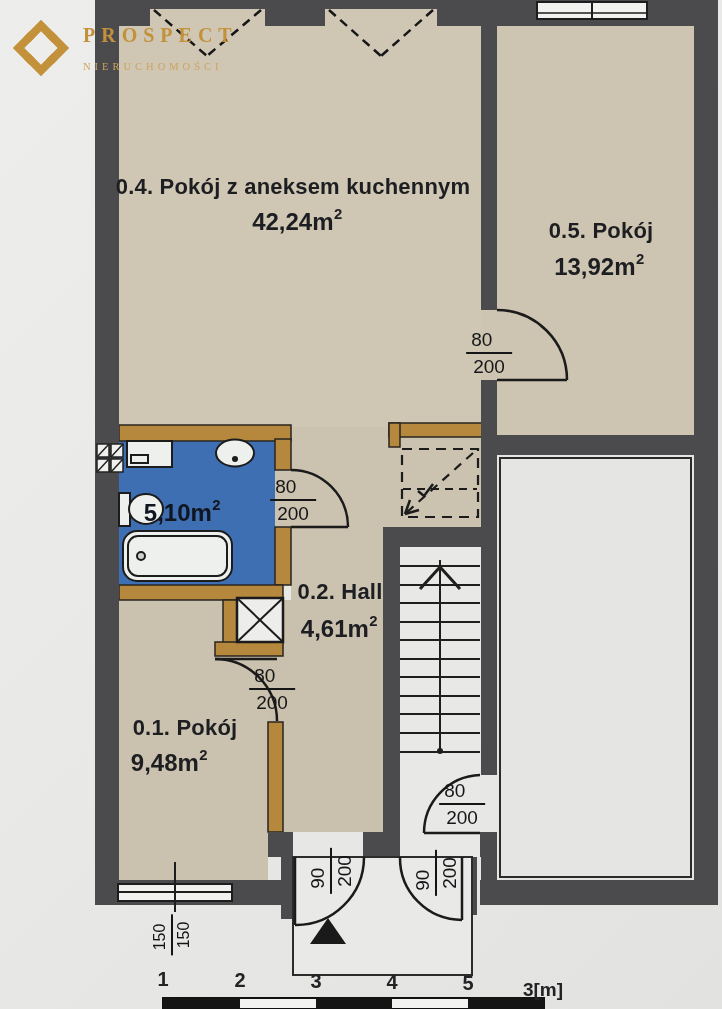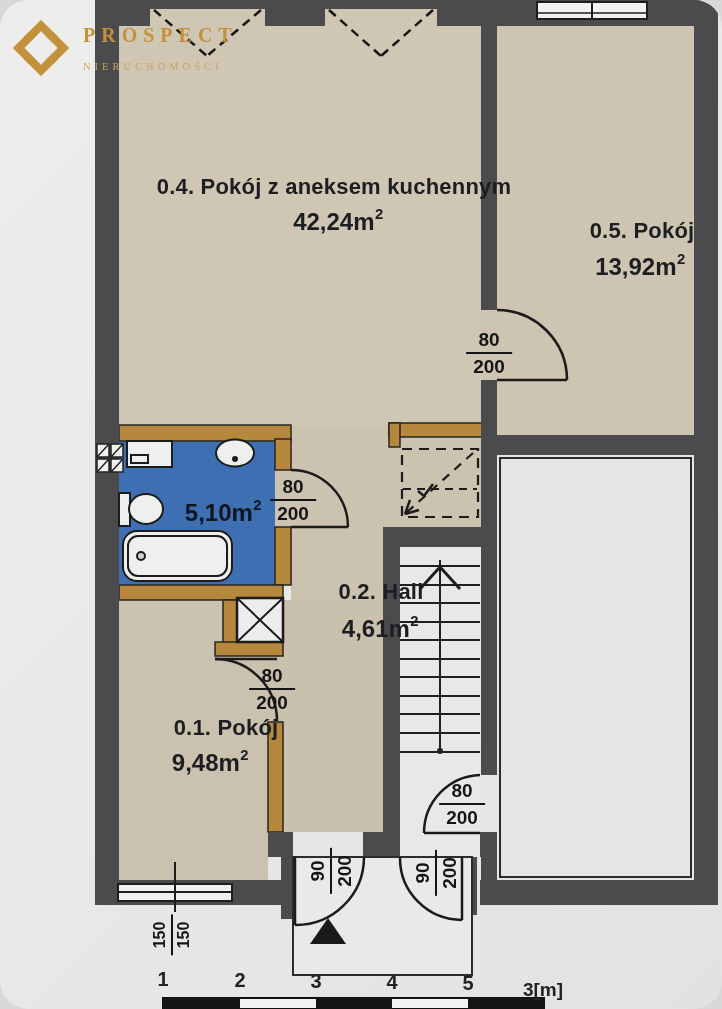--- a/index.html
+++ b/index.html
@@ -1,33 +1,32 @@
 <!DOCTYPE html>
 <html><head>
 <meta charset="utf-8">
 <style>
   html,body{margin:0;padding:0;background:#d8d8d8;}
   .stage{
     position:relative;width:722px;height:1009px;overflow:hidden;
     background:linear-gradient(135deg,#ededec 0%,#e9e9e8 45%,#e2e2e1 100%);
     font-family:"Liberation Sans",sans-serif;
-    border-radius:28px;
   }
   .stage svg.plan{position:absolute;left:0;top:0;}
   .t{
     position:absolute;transform:translate(-50%,-50%);
-    white-space:nowrap;font-weight:bold;color:#1d1e22;line-height:1;margin-left:41px;
+    white-space:nowrap;font-weight:bold;color:#1d1e22;line-height:1;
   }
   .t sup{font-size:0.62em;position:relative;top:-0.15em;left:0.03em;}
   .rn{font-size:22px;letter-spacing:0.2px;}
   .ra{font-size:24px;}
   .frac{
     position:absolute;transform:translate(-50%,-50%);
-    display:flex;flex-direction:column;align-items:center;
-    font-weight:bold;color:#151517;line-height:1;font-size:19px;
+    display:flex;flex-direction:column;
+    font-weight:normal;color:#151517;line-height:1;font-size:19px;
   }
   .frac .ft{padding:0 5px 3px 5px;}
   .frac .fb{border-top:2.5px solid #151517;padding:3px 7px 0 7px;}
   .frac.rot{transform:translate(-50%,-50%) rotate(-90deg);}
   .frac.small{font-size:16px;}
   .tick{position:absolute;transform:translate(-50%,-50%);font-weight:bold;color:#232325;font-size:20px;}
   .unit{position:absolute;transform:translate(-50%,-50%);font-weight:bold;color:#232325;font-size:19px;}
   .logo{position:absolute;left:12px;top:17px;display:flex;align-items:center;gap:13px;}
   .logo-text{display:flex;flex-direction:column;gap:6px;}
   .logo-name{

